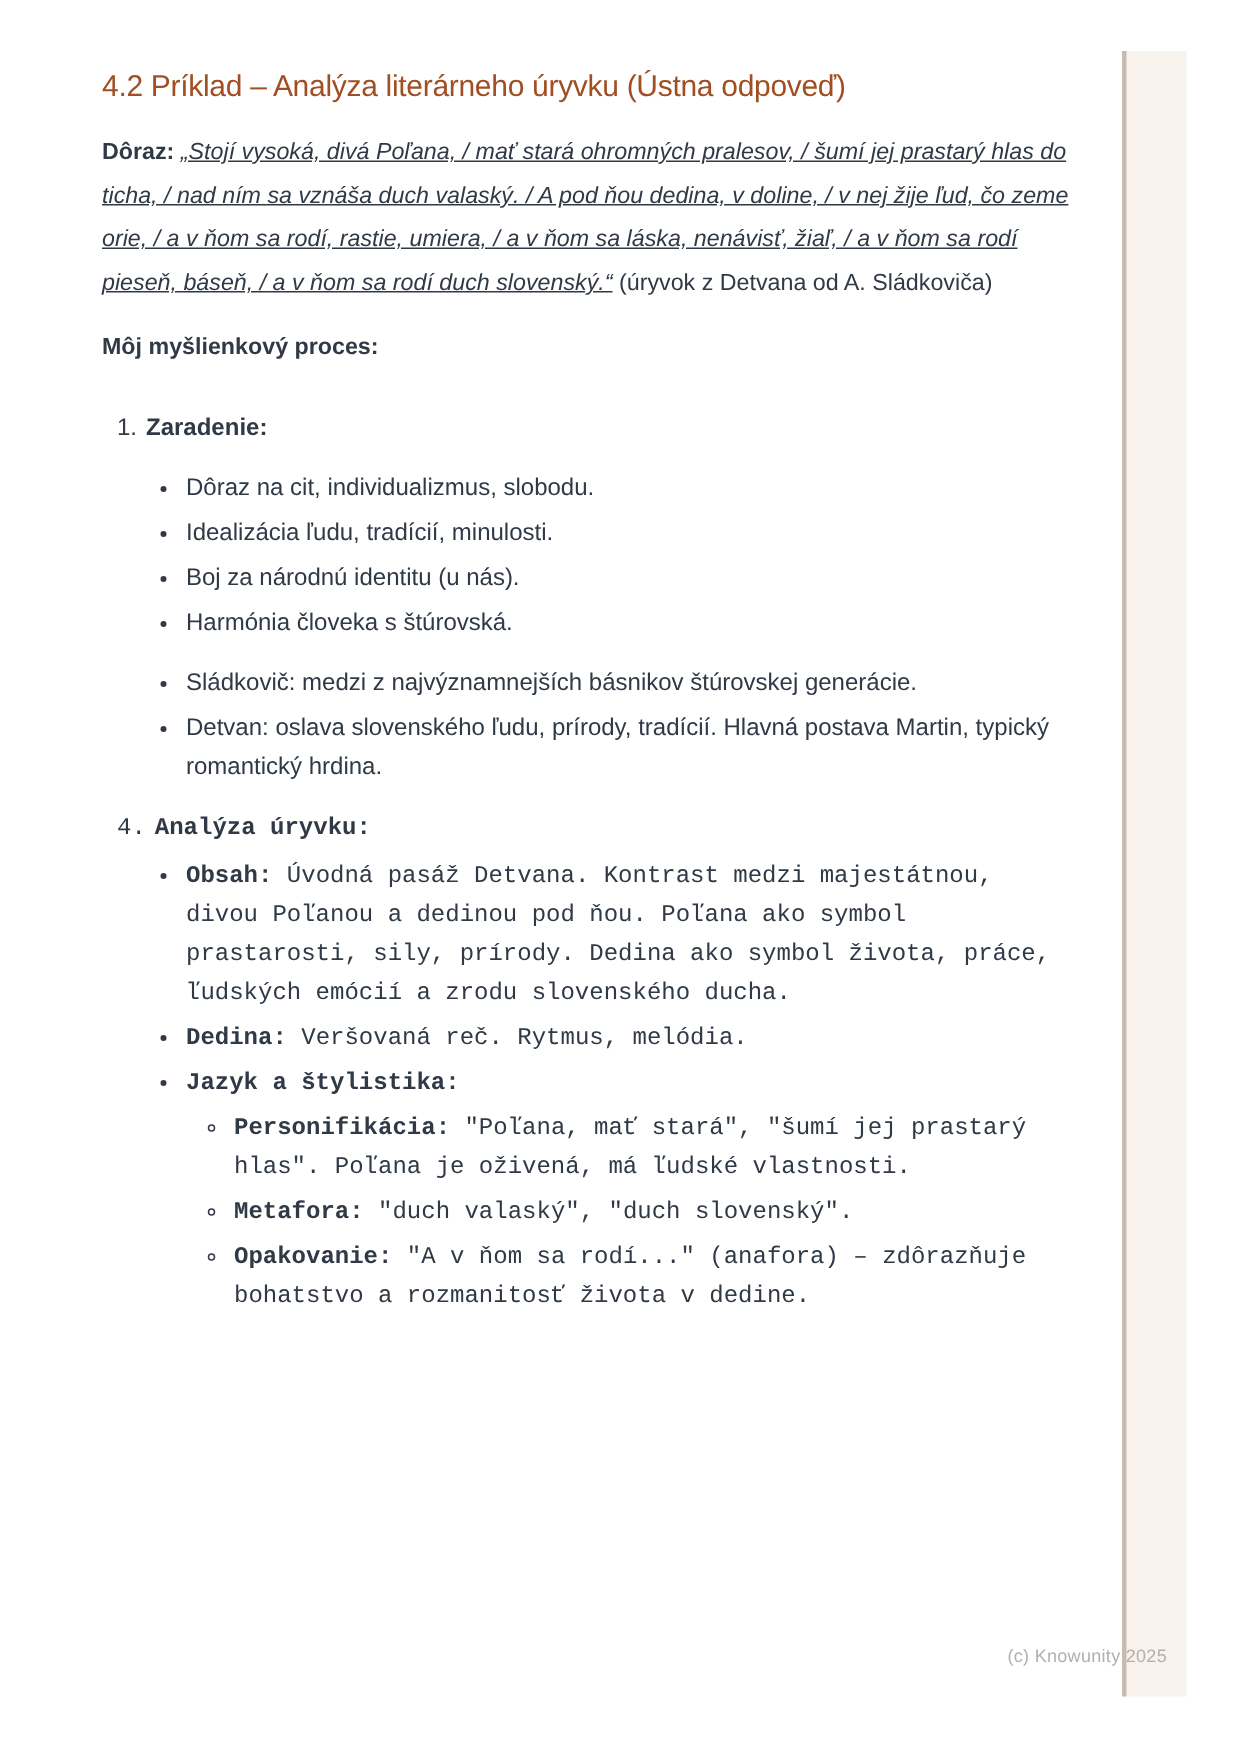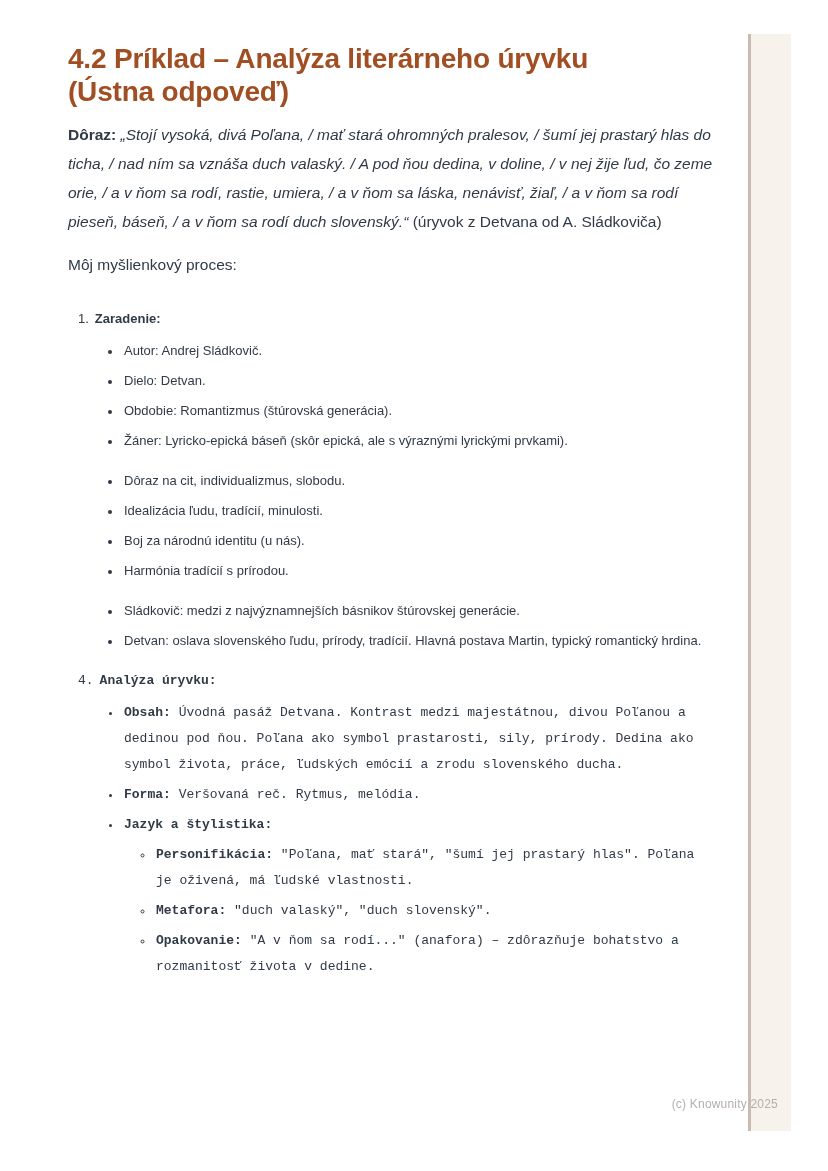--- a/index.html
+++ b/index.html
@@ -29,41 +29,41 @@
     letter-spacing:0.2px;
   }
   .content {
     position:absolute;
     left:68px; top:42px;
     width:648px;
     z-index:0;
   }
   .title {
     color:var(--title, #a04e22);
-    font-size:28px;
+    font-size:20px;
     line-height:33px;
-    font-weight:700;
+    font-weight:400;
     max-width:610px;
     letter-spacing:-0.2px;
     margin-bottom:12px;
   }
   .excerpt {
     font-size:15.5px;
     line-height:29px;
     margin-bottom:16px;
   }
   .b { font-weight:700; }
-  .i { font-style:italic; }
+  .i { font-style:italic;text-decoration:underline; }
   .process-heading {
     font-size:15.5px;
     line-height:26px;
-    font-weight:400;
+    font-weight:700;
     margin-bottom:18px;
   }
-  .tlist { font-size:13px; line-height:26px;margin-top:28px; }
+  .tlist { font-size:16px; line-height:26px;margin-top:28px; }
   .list-section { margin-bottom:14px; }
   .list-section:last-child { margin-bottom:0;font-family:Liberation Mono, monospace; }
   .sec-head { padding-left:10px; margin-bottom:6px; line-height:26px; }
   .sec-num { font-weight:400; margin-right:6px; }
   .sec-title { font-weight:700; }
   ul.bullets {
     list-style:disc;
     margin:0;
     padding-left:54px;
   }
@@ -91,46 +91,40 @@
       <span class="b">Dôraz:</span>
       <span class="i">„Stojí vysoká, divá Poľana, / mať stará ohromných pralesov, / šumí jej prastarý hlas do ticha, / nad ním sa vznáša duch valaský. / A pod ňou dedina, v doline, / v nej žije ľud, čo zeme orie, / a v ňom sa rodí, rastie, umiera, / a v ňom sa láska, nenávisť, žiaľ, / a v ňom sa rodí pieseň, báseň, / a v ňom sa rodí duch slovenský.“</span>
       <span>(úryvok z Detvana od A. Sládkoviča)</span>
     </p>
 
     <p class="process-heading">Môj myšlienkový proces:</p>
 
     <div class="tlist">
         <div class="list-section">
           <div class="sec-head"><span class="sec-num">1.</span><span class="sec-title">Zaradenie:</span></div>
-          <ul class="bullets">
-            <li><span class="t">Autor: Andrej Sládkovič.</span></li>
-            <li><span class="t">Dielo: Detvan.</span></li>
-            <li><span class="t">Obdobie: Romantizmus (štúrovská generácia).</span></li>
-            <li><span class="t">Žáner: Lyricko-epická báseň (skôr epická, ale s výraznými lyrickými prvkami).</span></li>
-          </ul>
         </div>
         <div class="list-section">
           <ul class="bullets">
             <li><span class="t">Dôraz na cit, individualizmus, slobodu.</span></li>
             <li><span class="t">Idealizácia ľudu, tradícií, minulosti.</span></li>
             <li><span class="t">Boj za národnú identitu (u nás).</span></li>
-            <li><span class="t">Harmónia tradícií s prírodou.</span></li>
+            <li><span class="t">Harmónia človeka s štúrovská.</span></li>
           </ul>
         </div>
         <div class="list-section">
           <ul class="bullets">
             <li><span class="t">Sládkovič: medzi z najvýznamnejších básnikov štúrovskej generácie.</span></li>
             <li><span class="t">Detvan: oslava slovenského ľudu, prírody, tradícií. Hlavná postava Martin, typický romantický hrdina.</span></li>
           </ul>
         </div>
         <div class="list-section">
           <div class="sec-head"><span class="sec-num">4.</span><span class="sec-title">Analýza úryvku:</span></div>
           <ul class="bullets">
             <li><span class="b">Obsah:</span> <span class="t">Úvodná pasáž Detvana. Kontrast medzi majestátnou, divou Poľanou a dedinou pod ňou. Poľana ako symbol prastarosti, sily, prírody. Dedina ako symbol života, práce, ľudských emócií a zrodu slovenského ducha.</span></li>
-            <li><span class="b">Forma:</span> <span class="t">Veršovaná reč. Rytmus, melódia.</span></li>
+            <li><span class="b">Dedina:</span> <span class="t">Veršovaná reč. Rytmus, melódia.</span></li>
             <li><span class="b">Jazyk a štylistika:</span> <ul class="subbullets">
                 <li><span class="b">Personifikácia:</span> <span class="t">"Poľana, mať stará", "šumí jej prastarý hlas". Poľana je oživená, má ľudské vlastnosti.</span></li>
                 <li><span class="b">Metafora:</span> <span class="t">"duch valaský", "duch slovenský".</span></li>
                 <li><span class="b">Opakovanie:</span> <span class="t">"A v ňom sa rodí..." (anafora) – zdôrazňuje bohatstvo a rozmanitosť života v dedine.</span></li>
               </ul></li>
           </ul>
         </div>
       </div>
   </div>
 </div>

